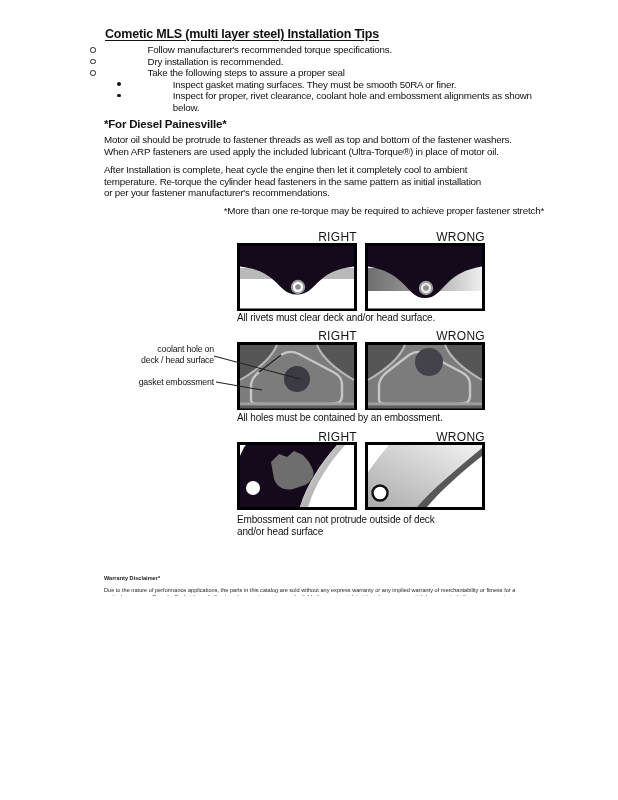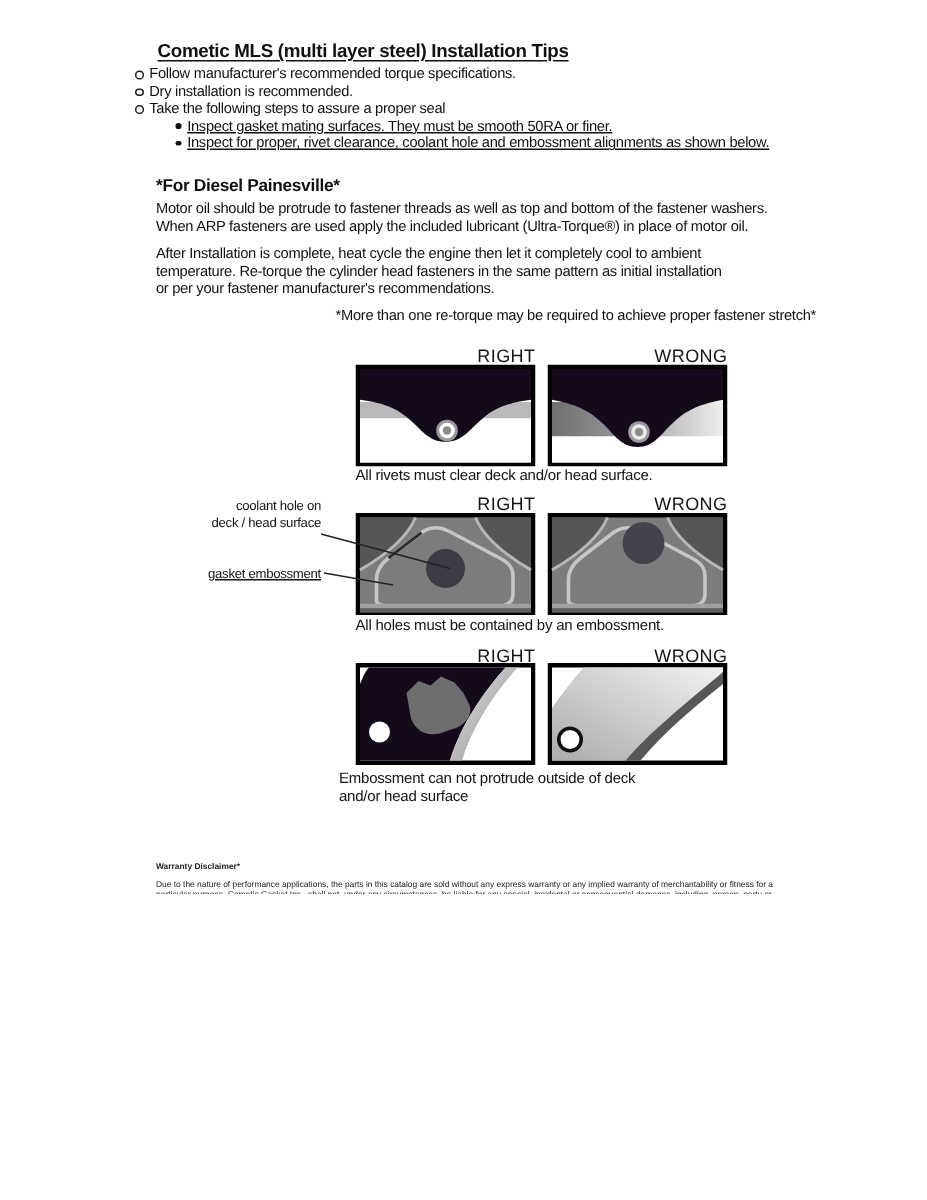--- a/index.html
+++ b/index.html
@@ -9,22 +9,22 @@
   }
   .abs{position:absolute;}
   .pre{white-space:pre-line;}
 
   .title{
     left:105px;top:27px;font-size:12.5px;font-weight:bold;letter-spacing:-0.2px;
     text-decoration:underline;text-underline-offset:2px;
   }
 
   .tips{left:90px;top:44px;width:470px;font-size:9.8px;line-height:11.6px;letter-spacing:-0.2px;}
-  .tip-row{display:flex;align-items:flex-start;}
-  .tip-row.sub{padding-left:27px;text-decoration:underline;}
+  .tip-row{display:flex;align-items:flex-start;gap:48px;}
+  .tip-row.sub{padding-left:27px;}
   .obullet{
     width:3.5px;height:3.5px;border:1px solid #222;border-radius:50%;
     display:inline-block;margin:3.2px 4px 0 0;flex:0 0 auto;background:#fff;
   }
   .fbullet{
     width:3.8px;height:3.8px;border-radius:50%;background:#111;
     display:inline-block;margin:3.2px 4px 0 0;flex:0 0 auto;
   }
 
   .diesel-head{left:104px;top:118px;font-size:11.5px;font-weight:bold;letter-spacing:-0.2px;}
@@ -113,23 +113,23 @@
     <circle cx="61" cy="45" r="7.2" fill="#9a9a9a"></circle>
     <circle cx="61" cy="45" r="5.2" fill="#e9e9e9"></circle>
     <circle cx="61" cy="45" r="2.8" fill="#8d8d8d"></circle>
   </svg>
 
   <div class="abs caption" style="left:237px;top:312px;">All rivets must clear deck and/or head surface.</div>
 
   <div class="abs rw-label" style="left:237px;top:329px;">RIGHT</div>
   <div class="abs rw-label" style="left:365px;top:329px;">WRONG</div>
 
-  <div class="abs ann pre" style="left:96px;top:332px;width:118px;">coolant hole on
+  <div class="abs ann pre" style="left:96px;top:344px;width:118px;">coolant hole on
 deck / head surface</div>
-  <div class="abs ann" style="left:96px;top:377px;width:118px;text-decoration:underline;">gasket embossment</div>
+  <div class="abs ann" style="left:96px;top:377px;width:118px;">gasket embossment</div>
 
   <svg class="abs diag" style="left:237px;top:342px;" viewBox="0 0 120 68">
     <rect x="1.5" y="1.5" width="117" height="65" fill="#7c7c7c" stroke="#000" stroke-width="3"></rect>
     <path d="M3,3 L40,3 C35,15 22,27 3,38 Z" fill="#565656"></path>
     <path d="M40,3 C35,15 22,27 3,38" fill="none" stroke="#b7b7b7" stroke-width="2"></path>
     <path d="M117,3 L80,3 C85,15 98,27 117,38 Z" fill="#565656"></path>
     <path d="M80,3 C85,15 98,27 117,38" fill="none" stroke="#b7b7b7" stroke-width="2"></path>
     <path d="M14,58 L14,44 C14,38 17,34 22,30 L44,13 C50,9 56,9 62,12 L98,31 C103,34 105,37 105,42 L105,54 C105,60 101,62 95,62 L22,62 C16,62 14,60 14,58 Z" fill="none" stroke="#c6c6c6" stroke-width="2.4"></path>
     <path d="M22,30 L44,13" stroke="#2e2e2e" stroke-width="2" fill="none"></path>
     <rect x="3" y="60.5" width="114" height="3" fill="#a0a0a0"></rect>
@@ -179,21 +179,21 @@
         <stop offset="0" stop-color="#f2f2f2"></stop>
           <stop offset="1" stop-color="#ababab"></stop>
       </linearGradient>
     </defs>
     <rect x="1.5" y="1.5" width="117" height="65" fill="#ffffff" stroke="#000" stroke-width="3"></rect>
     <path d="M24,3 L117,3 L117,6 C92,27 67,47 52,65 L3,65 L3,30 C10,20 17,11 24,3 Z" fill="url(#g4)"></path>
     <path d="M117,6 C92,27 67,47 52,65 L62,65 C77,47 98,29 117,14 Z" fill="#575757"></path>
     <circle cx="15" cy="51" r="7.5" fill="#ffffff" stroke="#111" stroke-width="2.4"></circle>
   </svg>
 
-  <div class="abs caption pre" style="left:226px;top:514px;width:230px;">Embossment can not protrude outside of deck
+  <div class="abs caption pre" style="left:237px;top:514px;width:230px;">Embossment can not protrude outside of deck
 and/or head surface</div>
 
   <div class="abs warranty">
     <div class="whead">Warranty Disclaimer*</div>
     <p class="pre">Due to the nature of performance applications, the parts in this catalog are sold without any express warranty or any implied warranty of merchantability or fitness for a particular purpose.  Cometic Gasket Inc., shall not, under any circumstances, be liable for any special, incidental or consequential damages, including, person, party or property, but not limited to, damage, or loss of property or equipment, loss of profits or revenue, cost of purchased or replacement goods, or claims of customers of the purchase, which may arise and/or result from sale, installation or use of these parts.  Installation of these parts could adversely affect the motor manufacturers warranty coverage.</p>
     <p class="pre">VENUE-The agreed upon venue, in the event of dispute whatsoever between the parties, whether instituted by either party, including, but not limited to, contract terms, payment terms, delivery, type, defects, sufficiency of product, shall be the Court of Common Pleas, Lake County, Ohio or the Painesville Municipal Court, Lake County, Ohio, depending on the amount in controversy.
 This agreement shall be governed by and construed under the laws of the State of Ohio.</p>
     <p class="pre">All prices and terms are subject to change without notice.</p>
     <p class="pre">Terms COD- Secured with a completed dealer/jobber application on File, COD-Company check with a current credit card number on file.  Open accounts may be established by well rated firms.  A credit application is available upon request.  Open accounts are due payable Net 30 days from date of invoice.  No statement will be sent.  If an account becomes 60 or more days past due, it is subject to being placed on credit hold.  No orders will be shipped or new orders accepted until past due balance is paid.  If an account becomes 90 or more days past due, it is subject to being placed for collections.  All costs of collection are the responsibility of the customer, including attorney fees, court costs, and other expenses of litigation.</p>
     <p class="pre">Returns- Authorized (RGA) must be obtained in advance on all returns.  A packing slip or invoice number must accompany the merchandise.  No returns after 30 days from invoice date.  All returns are subject to a 25% restocking charge.  All custom designed and custom manufactured gaskets are non-returnable.</p>

